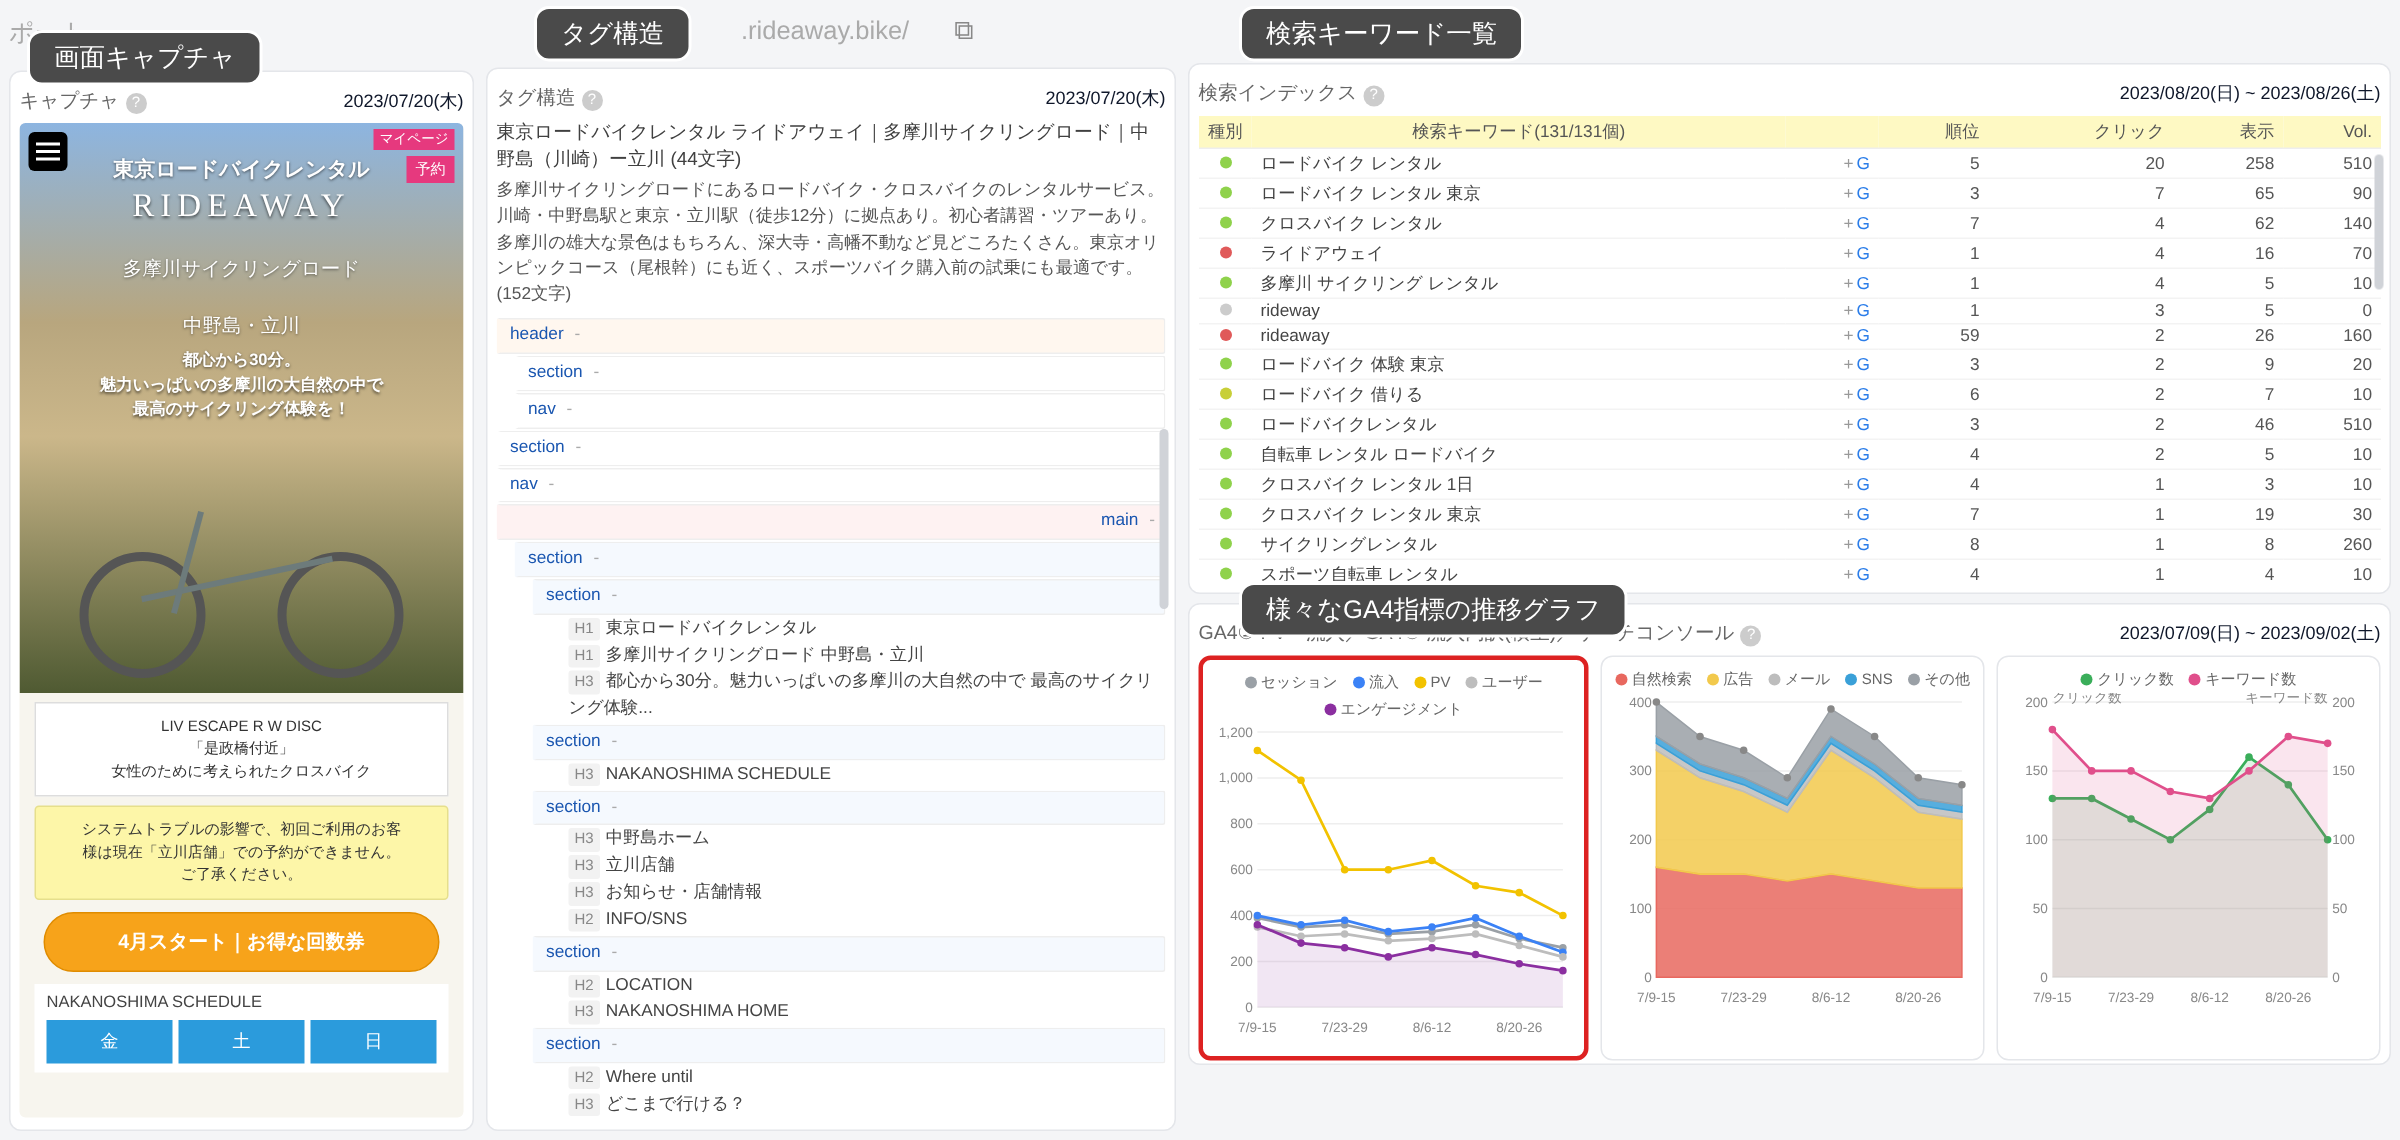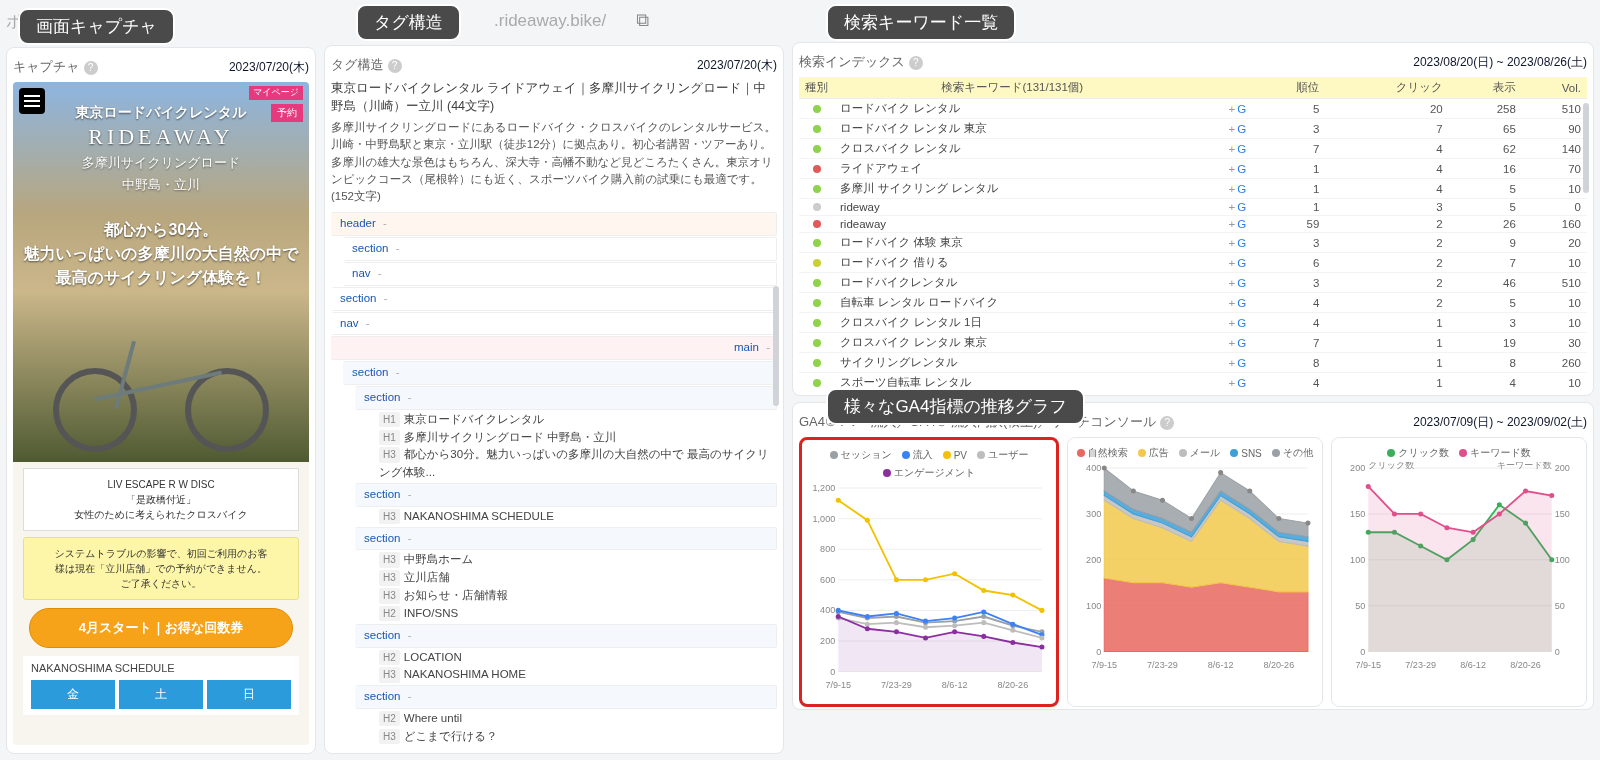--- a/index.html
+++ b/index.html
@@ -22,22 +22,22 @@
 
   
   .cap-wrap { position:relative; flex:1; overflow:hidden; border-radius:4px; background:#f7f5ee; min-height:640px;}
   .hero { position:relative; height:380px; background:linear-gradient(180deg,#8db5e0 0%,#b8a67e 35%,#cbb78a 55%,#4f5a32 100%); text-align:center; color:#fff;}
   .hero .burger{position:absolute;left:6px;top:6px;width:26px;height:26px;background:#000;border-radius:4px;display:flex;flex-direction:column;justify-content:center;align-items:center;gap:3px;}
   .hero .burger span{width:16px;height:2px;background:#fff;}
   .hero .mypage{position:absolute;right:6px;top:4px;background:#e6397e;color:#fff;font-size:9px;padding:2px 4px;line-height:1.1;}
   .hero .mypage2{position:absolute;right:6px;top:22px;background:#e6397e;color:#fff;font-size:10px;padding:2px 6px;}
   .hero h1{font-size:14px;padding-top:22px;text-shadow:0 1px 2px rgba(0,0,0,.6);}
   .hero .logo{font-family:serif;font-size:22px;letter-spacing:4px;margin-top:2px;text-shadow:0 1px 2px rgba(0,0,0,.6);}
-  .hero .sub{font-size:13px;margin-top:4px;text-shadow:0 1px 2px rgba(0,0,0,.5);}
-  .hero .lead{font-size:16px;margin-top:24px;font-weight:600;text-shadow:0 1px 2px rgba(0,0,0,.6);line-height:1.5;}
+  .hero .sub{font-size:13px;margin-top:20px;text-shadow:0 1px 2px rgba(0,0,0,.5);}
+  .hero .lead{font-size:11px;margin-top:6px;font-weight:600;text-shadow:0 1px 2px rgba(0,0,0,.6);line-height:1.5;}
   .bike{position:absolute;bottom:10px;left:50%;transform:translate(-50%,0);width:220px;height:130px;}
   .bike .wheel{position:absolute;width:84px;height:84px;border:6px solid #555;border-radius:50%;bottom:0;}
   .bike .wheel.l{left:2px;} .bike .wheel.r{right:2px;}
   .bike .frame{position:absolute;left:42px;top:18px;width:130px;height:70px;}
   .bike .frame:before{content:"";position:absolute;left:0;top:44px;width:130px;height:4px;background:#6d7b7b;transform:rotate(-12deg);}
   .bike .frame:after{content:"";position:absolute;left:30px;top:0;width:4px;height:70px;background:#6d7b7b;transform:rotate(15deg);}
   .prod-card{margin:6px 10px;background:#fff;border:1px solid #ddd;padding:8px;text-align:center;font-size:10px;line-height:1.5;}
   .alert{margin:6px 10px;background:#fdf6a8;border:1px solid #e6df8c;padding:8px;text-align:center;font-size:10px;color:#333;line-height:1.5;border-radius:3px;}
   .cta{margin:8px 16px;background:#f7a31a;color:#fff;border-radius:22px;text-align:center;padding:10px;font-size:13px;font-weight:600;border:1px solid #e08c00;}
   .sched{margin:6px 10px 0 10px;background:#fff;padding:6px 8px;}
@@ -81,21 +81,21 @@
   .legend span{display:flex;align-items:center;gap:3px;}
   .lg-dot{width:8px;height:8px;border-radius:50%;}
   svg{display:block;}
   .axis-txt{font-size:9px;fill:#888;}
   .grid line{stroke:#eee;}
 </style>
 </head>
 <body>
 <div class="stage">
 
-<div class="label-pill" style="left:18px;top:8px;">画面キャプチャ</div>
+<div class="label-pill" style="left:18px;top:20px;">画面キャプチャ</div>
 <div class="label-pill" style="left:356px;top:4px;">タグ構造</div>
 <div class="label-pill" style="left:826px;top:4px;">検索キーワード一覧</div>
 <div class="label-pill" style="left:826px;top:388px;">様々なGA4指標の推移グラフ</div>
 
 <div class="cols">
 
   <div class="col left">
     <div class="addr-bar">
       <span class="txt">ポート</span>
       <span style="flex:1"></span>

